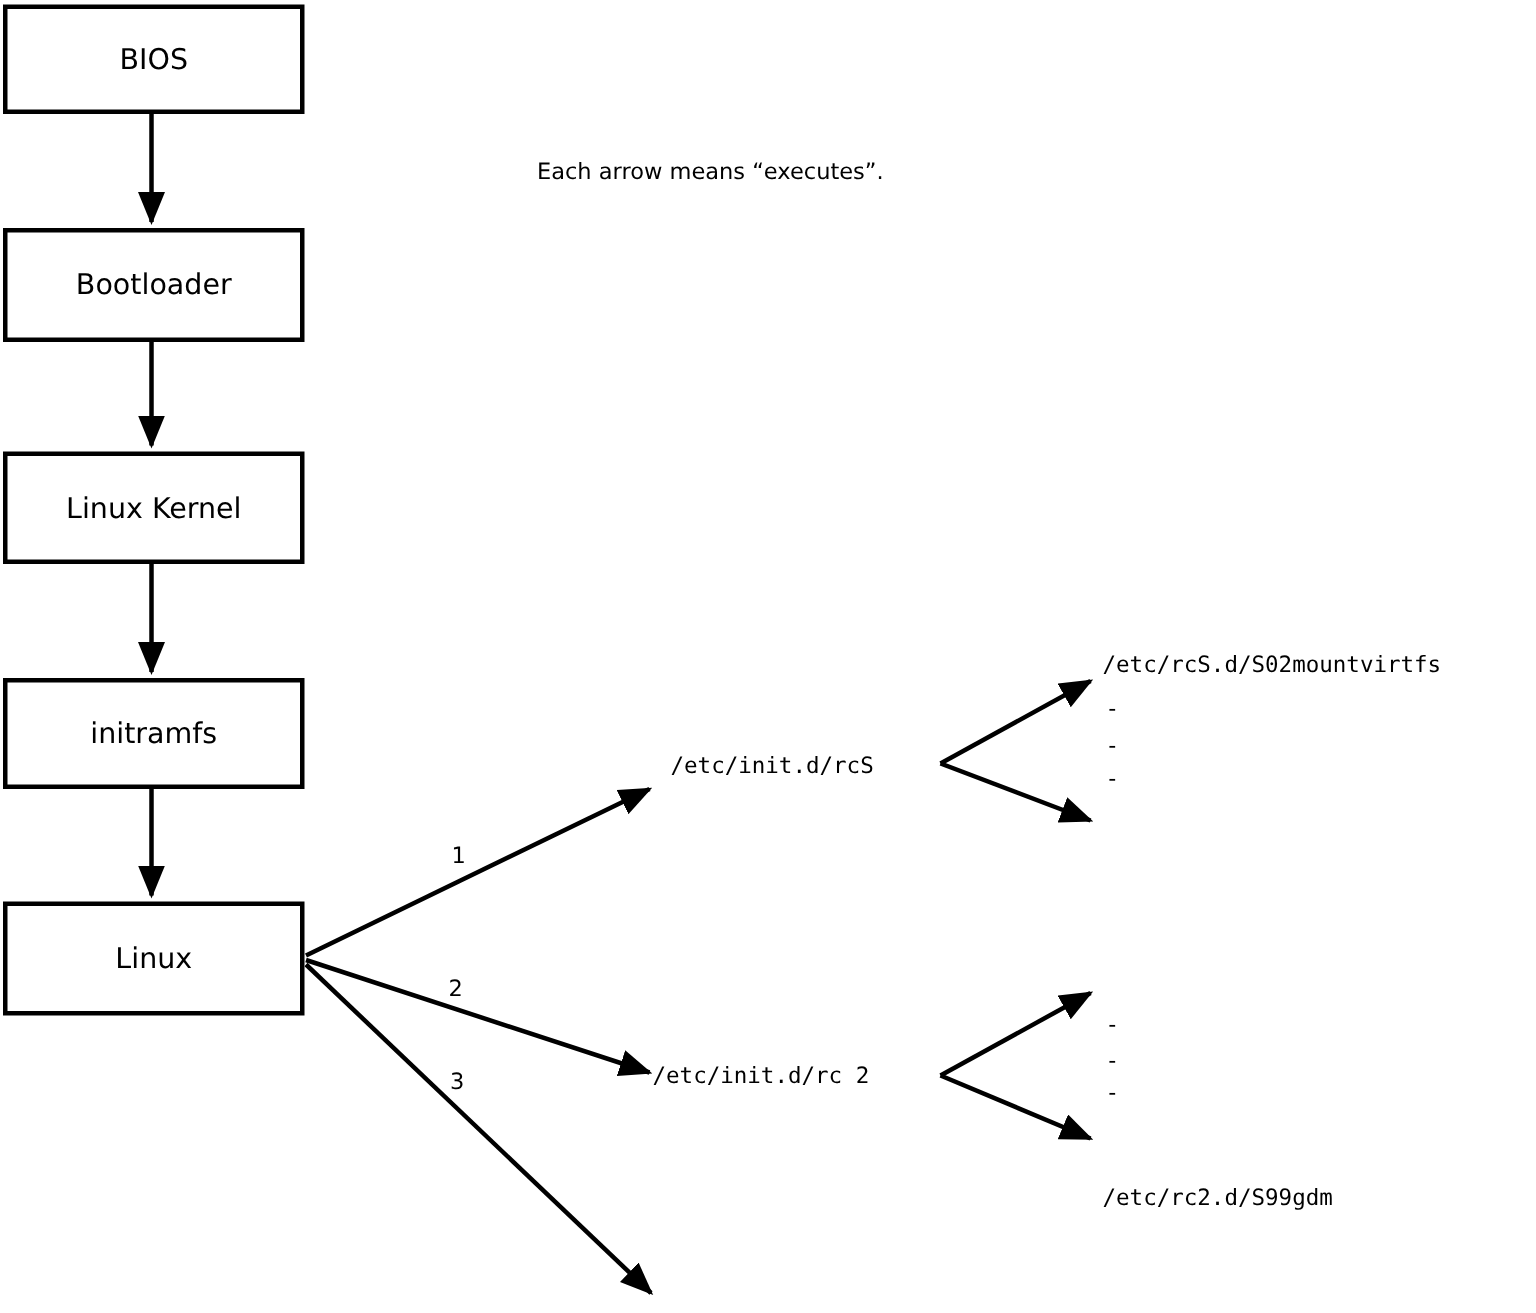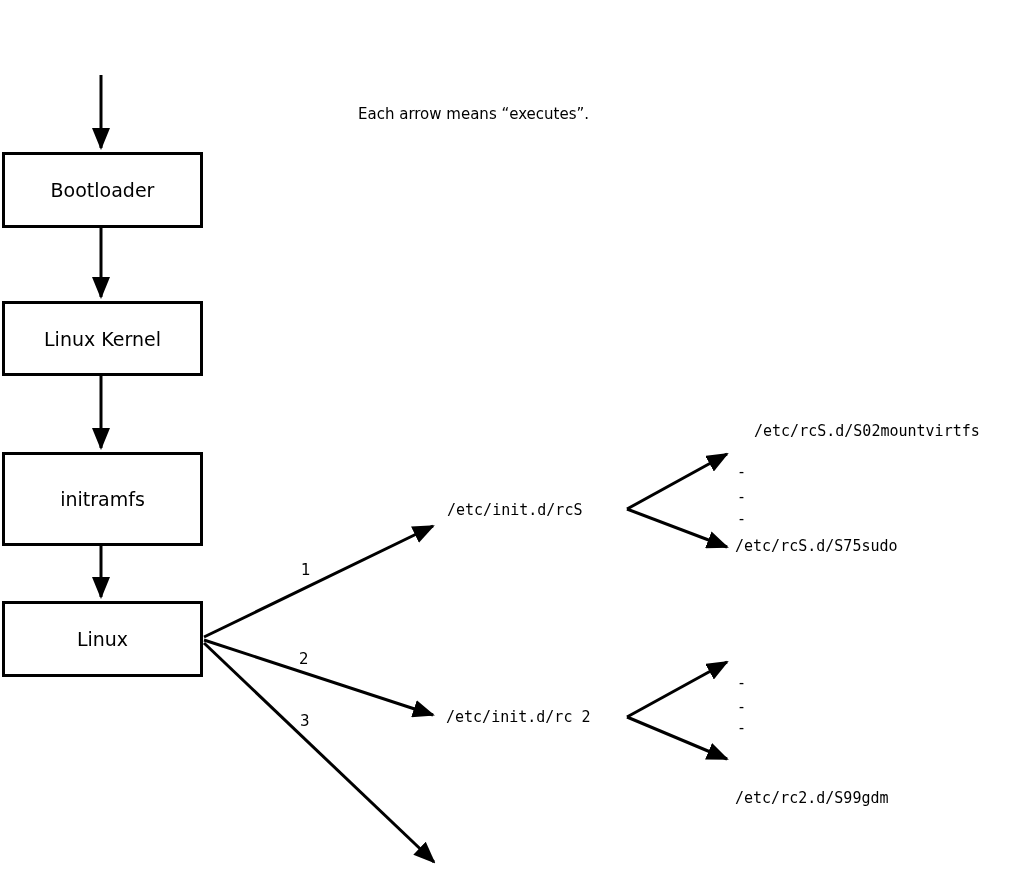--- a/index.html
+++ b/index.html
@@ -56,47 +56,49 @@
     <line class="edge" x1="204" y1="640" x2="433" y2="715" marker-end="url(#ah)"></line>
     <line class="edge" x1="204" y1="643" x2="434" y2="862" marker-end="url(#ah)"></line>
 
     <line class="edge" x1="627" y1="509" x2="727" y2="454" marker-end="url(#ah)"></line>
     <line class="edge" x1="627" y1="509" x2="727" y2="547" marker-end="url(#ah)"></line>
 
     <line class="edge" x1="627" y1="717" x2="727" y2="662" marker-end="url(#ah)"></line>
     <line class="edge" x1="627" y1="717" x2="727" y2="759" marker-end="url(#ah)"></line>
   </svg>
 
+  <div class="box" style="top:3px;   height:73px;">
+      <span>BIOS</span>
+    </div>
   <div class="box" style="top:152px; height:76px;">
       <span>Bootloader</span>
     </div>
   <div class="box" style="top:301px; height:75px;">
       <span>Linux Kernel</span>
     </div>
-  <div class="box" style="top:452px; height:94px;">
+  <div class="box" style="top:452px; height:74px;">
       <span>initramfs</span>
     </div>
   <div class="box" style="top:601px; height:76px;">
       <span>Linux</span>
     </div>
 
   <div class="t" style="left:358px; top:103px;">Each arrow means “executes”.</div>
 
   <div class="t" style="left:301px; top:559px;">1</div>
   <div class="t" style="left:299px; top:648px;">2</div>
   <div class="t" style="left:300px; top:710px;">3</div>
 
   <div class="t mono" style="left:447px; top:499px;">/etc/init.d/rcS</div>
-  <div class="t mono" style="left:446px; top:706px;">/etc/init.d/rc 2</div>
+  <div class="t mono" style="left:435px; top:706px;">/etc/init.d/rc 2</div>
   <div class="t mono" style="left:449px; top:851px;margin-top:43px;">getty</div>
 
-  <div class="t mono" style="left:735px; top:420px;margin-left:19px;">/etc/rcS.d/S02mountvirtfs</div>
+  <div class="t mono" style="left:735px; top:432px;">/etc/rcS.d/S02mountvirtfs</div>
   <div class="t mono" style="left:737px; top:461px;">-</div>
   <div class="t mono" style="left:737px; top:486px;">-</div>
   <div class="t mono" style="left:737px; top:508px;">-</div>
-  <div class="t mono" style="left:735px; top:535px;">/etc/rcS.d/S75sudo</div>
 
   <div class="t mono" style="left:737px; top:672px;">-</div>
   <div class="t mono" style="left:737px; top:696px;">-</div>
   <div class="t mono" style="left:737px; top:717px;">-</div>
   <div class="t mono" style="left:735px; top:787px;">/etc/rc2.d/S99gdm</div>
 
 </div>
 
 </body></html>

